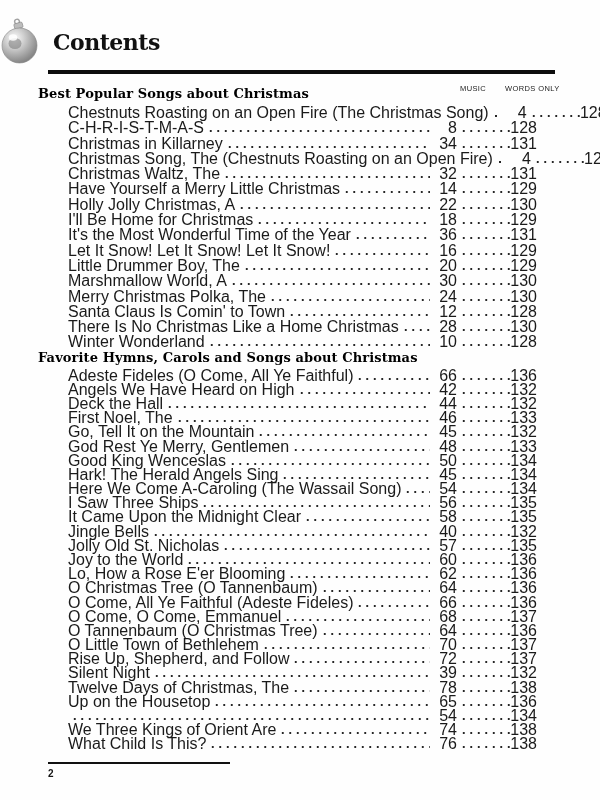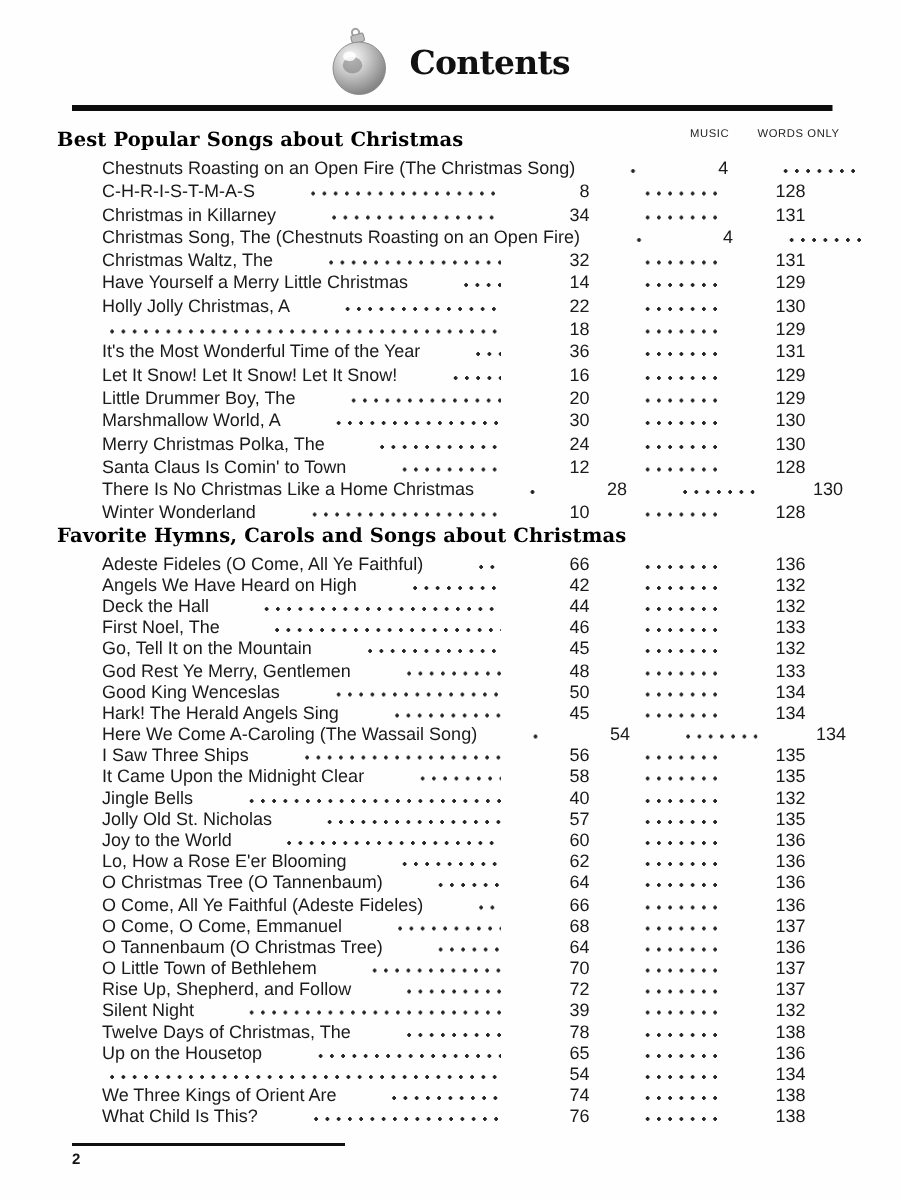--- a/index.html
+++ b/index.html
@@ -8,21 +8,21 @@
     width:600px;height:800px;
     background:#fefefe;
     overflow:hidden;
     font-family:"Liberation Sans", sans-serif;
     color:#1a1a1a;
     box-sizing:border-box;
   }
   
   .header{
     position:absolute;top:0;left:0;right:0;height:70px;
-    display:flex;align-items:center;justify-content:center;gap:13px;
+    display:flex;align-items:center;gap:13px;
   }
   .ornament{width:40px;height:48px;margin-top:12px;flex:none;}
   .page-title{
     font-family:"DejaVu Serif", serif;
     font-weight:bold;
     font-size:22px;
     letter-spacing:-0.5px;
     color:#111;
     margin:0;
     padding-top:14px;
@@ -48,23 +48,22 @@
     line-height:14px;
     letter-spacing:0.1px;
     color:#000;
     margin:0 0 4px 38px;
     white-space:nowrap;
   }
   section.sec-2 .sec-heading{margin-top:1px;}
   .entries{margin-left:68px;margin-right:63px;}
   .entry{
     display:flex;align-items:baseline;
-    font-size:12px;
+    font-size:16px;
     white-space:nowrap;
-    gap:32px;
   }
   section.sec-1 .entry{height:15.3px;line-height:15.3px;}
   section.sec-2 .entry{height:14.18px;line-height:14.18px;}
   .t{flex:none;}
   .leader{
     flex:1;min-width:8px;height:4px;margin:0 3px;
     background-image:radial-gradient(circle, #262626 1.05px, rgba(0,0,0,0) 1.35px);
     background-size:7.5px 4px;
     background-repeat:repeat-x;
     background-position:left bottom;
@@ -166,20 +165,21 @@
 
   <div class="entry">
     <span class="t">Holly Jolly Christmas, A</span>
     <span class="leader"></span>
     <span class="num m">22</span>
     <span class="leader mid"></span>
     <span class="num w">130</span>
   </div>
 
   <div class="entry">
+    <span class="t">I'll Be Home for Christmas</span>
     <span class="leader"></span>
     <span class="num m">18</span>
     <span class="leader mid"></span>
     <span class="num w">129</span>
   </div>
 
   <div class="entry">
     <span class="t">It's the Most Wonderful Time of the Year</span>
     <span class="leader"></span>
     <span class="num m">36</span>

